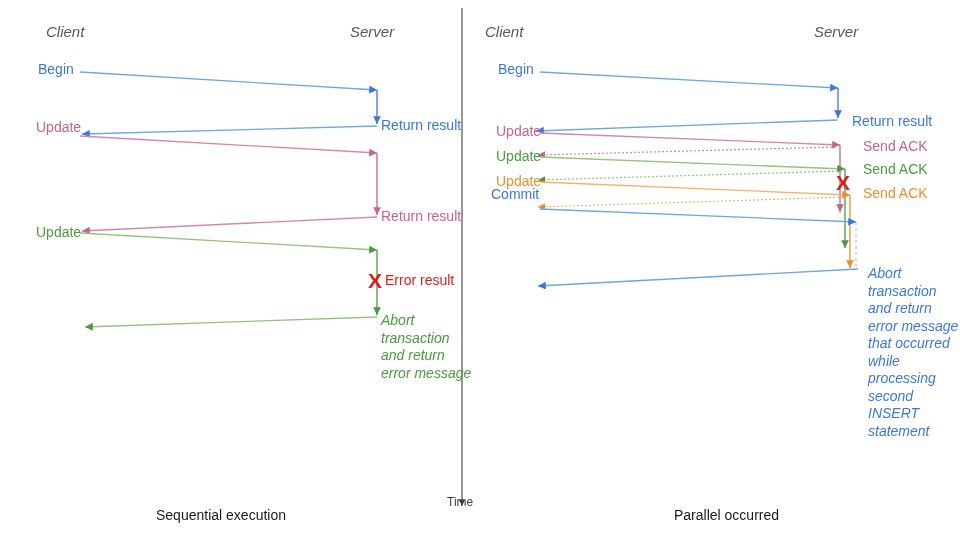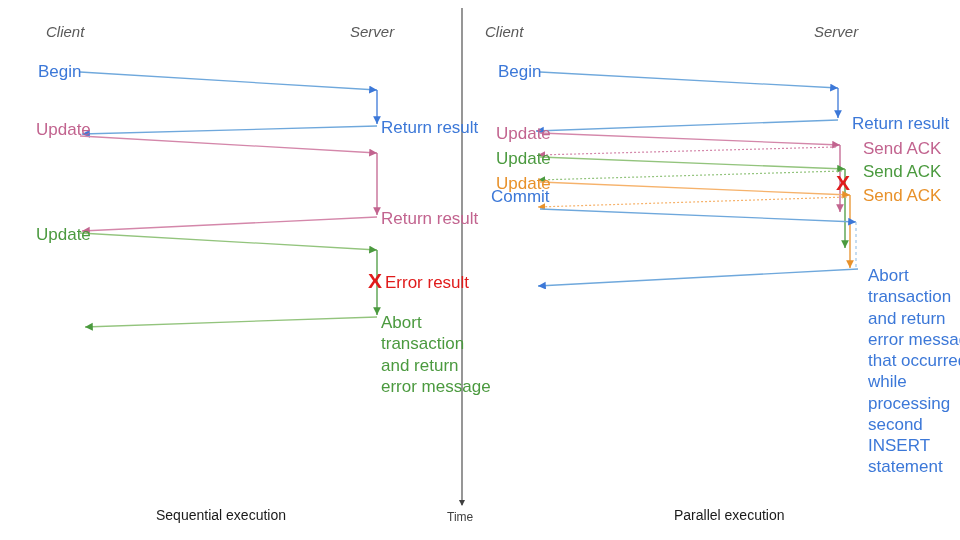--- a/index.html
+++ b/index.html
@@ -9,31 +9,31 @@
     background:#ffffff;
     font-family:"Liberation Sans",sans-serif;
     overflow:hidden;
     position:relative;
   }
   #stage{position:absolute;left:0;top:0;width:824px;height:540px;}
   svg.layer{position:absolute;left:0;top:0;width:960px;height:540px;}
 
   .lbl{position:absolute;white-space:nowrap;line-height:1.12;}
   .role-hdr{font-style:italic;font-size:15px;color:#595959;}
-  .msg{font-size:17px;}
+  .msg{font-size:14px;}
   .msg-blue{color:#3c78d8;}
   .msg-pink{color:#c2648f;}
   .msg-green{color:#4b9a3f;}
   .msg-orange{color:#e8912a;}
   .msg-red{color:#e01b1b;}
   .caption{font-size:14px;color:#1a1a1a;}
   .timelbl{font-size:12px;color:#404040;}
   .xmark{position:absolute;font-size:21px;font-weight:bold;color:#e01b1b;
          font-family:"Liberation Sans",sans-serif;line-height:1;}
-  .multiline{line-height:1.25;}
+  .multiline{line-height:1.25;font-style:italic;}
 </style>
 </head>
 <body>
 
 <div id="stage">
 
   <svg class="layer" viewBox="0 0 960 540" xmlns="http://www.w3.org/2000/svg">
     <defs>
       <marker id="ah-blue" markerWidth="7" markerHeight="7" refX="6" refY="3" orient="auto">
         <path d="M0,0 L6,3 L0,6 z" fill="#3c78d8"></path>
@@ -146,16 +146,16 @@
 and return
 error message
 that occurred
 while
 processing
 second
 INSERT
 statement</div>
 
   <div class="lbl caption" style="left:156px;top:508px;text-align:center;">Sequential execution</div>
-  <div class="lbl caption" style="left:674px;top:508px;">Parallel execution</div>
-  <div class="lbl timelbl" style="left:447px;top:511px;">Time</div>
+  <div class="lbl caption" style="left:674px;top:508px;">Parallel occurred</div>
+  <div class="lbl timelbl" style="left:447px;top:496px;">Time</div>
 
 </div>
 
 </body></html>

